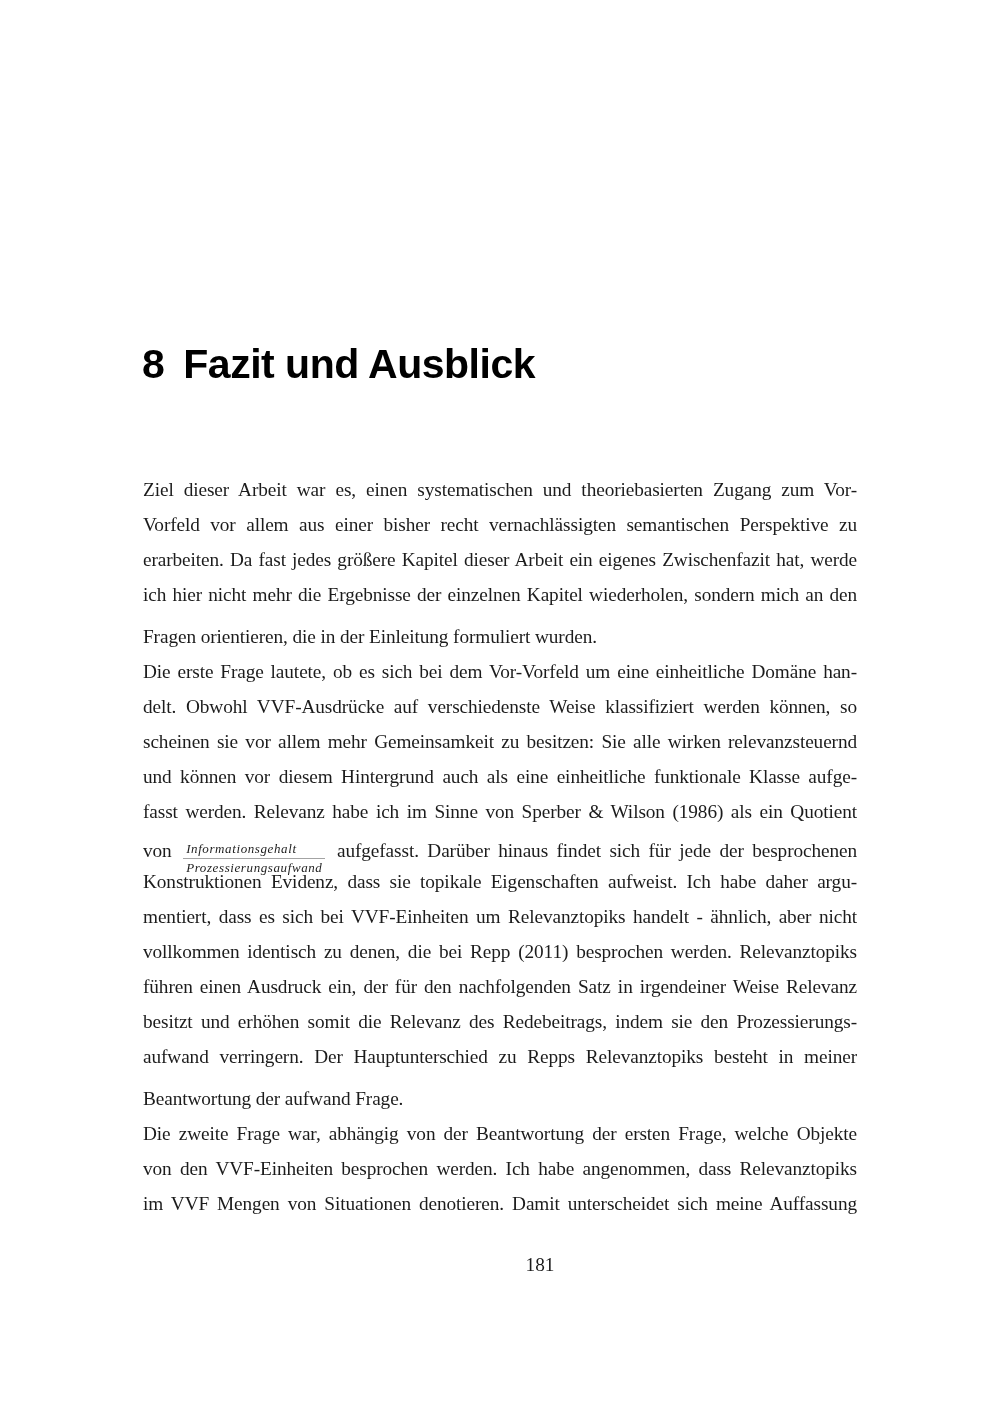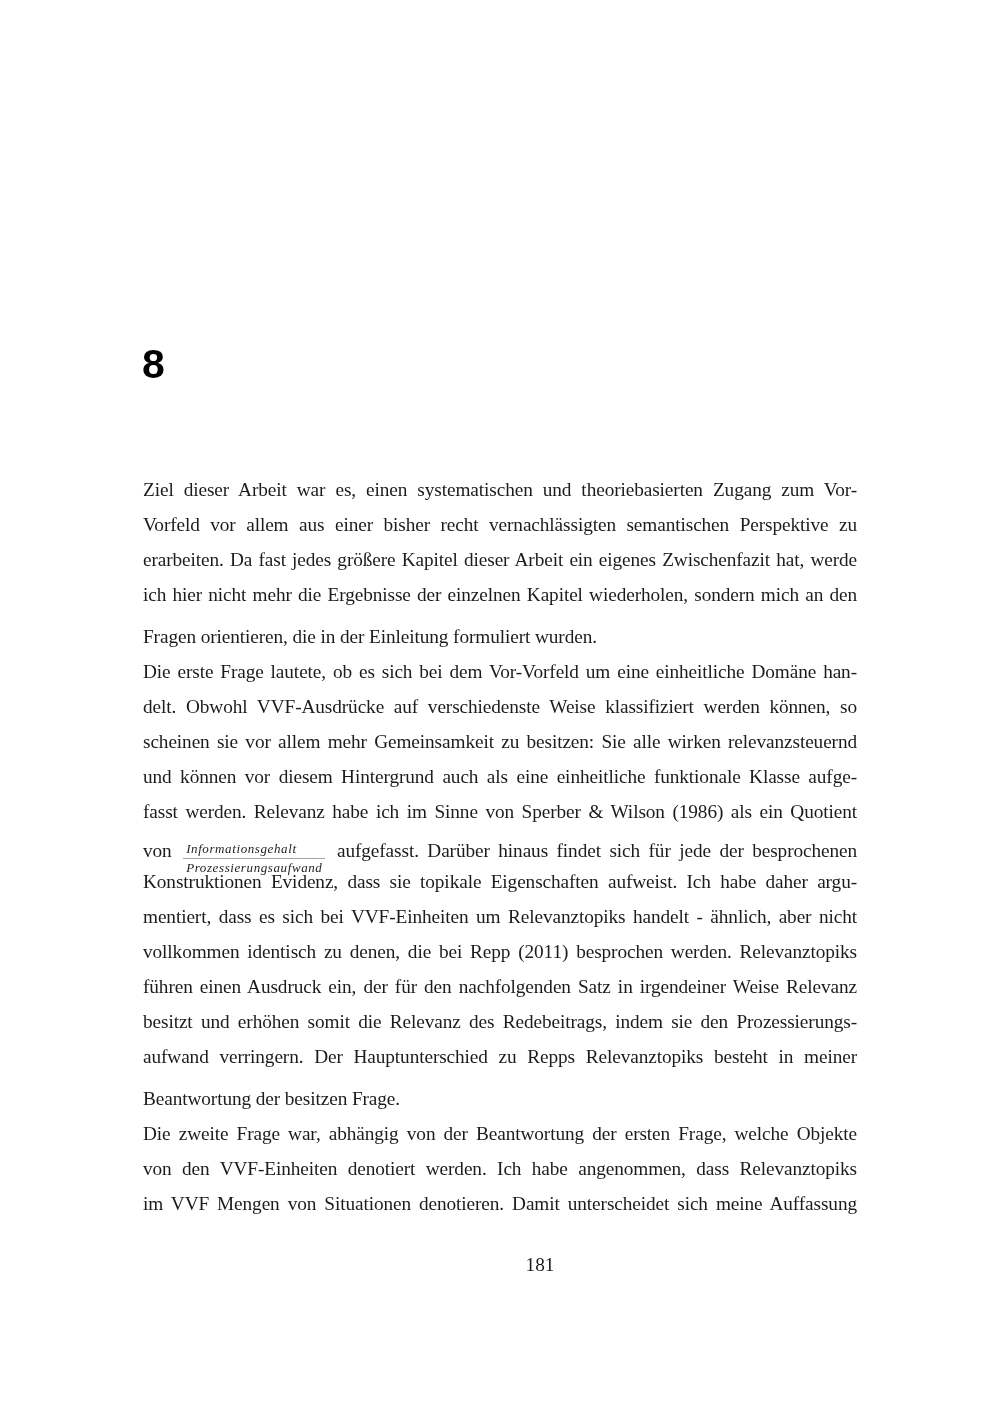--- a/index.html
+++ b/index.html
@@ -81,43 +81,44 @@
     margin-left: 40px;
   }
 </style>
 </head>
 <body>
 
 <div class="page">
 
   <h1 class="chapter-heading">
     <span>8</span>
+    <span>Fazit und Ausblick</span>
   </h1>
 
   <div class="body-text" id="body-text">
       <div class="line">Ziel dieser Arbeit war es, einen systematischen und theoriebasierten Zugang zum Vor-</div>
       <div class="line">Vorfeld vor allem aus einer bisher recht vernachlässigten semantischen Perspektive zu</div>
       <div class="line">erarbeiten. Da fast jedes größere Kapitel dieser Arbeit ein eigenes Zwischenfazit hat, werde</div>
       <div class="line">ich hier nicht mehr die Ergebnisse der einzelnen Kapitel wiederholen, sondern mich an den</div>
       <div class="line last">Fragen orientieren, die in der Einleitung formuliert wurden.</div>
       <div class="line">Die erste Frage lautete, ob es sich bei dem Vor-Vorfeld um eine einheitliche Domäne han-</div>
       <div class="line">delt. Obwohl VVF-Ausdrücke auf verschiedenste Weise klassifiziert werden können, so</div>
       <div class="line">scheinen sie vor allem mehr Gemeinsamkeit zu besitzen: Sie alle wirken relevanzsteuernd</div>
       <div class="line">und können vor diesem Hintergrund auch als eine einheitliche funktionale Klasse aufge-</div>
       <div class="line">fasst werden. Relevanz habe ich im Sinne von Sperber &amp; Wilson (1986) als ein Quotient</div>
       <div class="line">von <span class="frac"><span class="num">Informationsgehalt</span><span class="den">Prozessierungsaufwand</span></span> aufgefasst. Darüber hinaus findet sich für jede der besprochenen</div>
       <div class="line">Konstruktionen Evidenz, dass sie topikale Eigenschaften aufweist. Ich habe daher argu-</div>
       <div class="line">mentiert, dass es sich bei VVF-Einheiten um Relevanztopiks handelt - ähnlich, aber nicht</div>
       <div class="line">vollkommen identisch zu denen, die bei Repp (2011) besprochen werden. Relevanztopiks</div>
       <div class="line">führen einen Ausdruck ein, der für den nachfolgenden Satz in irgendeiner Weise Relevanz</div>
       <div class="line">besitzt und erhöhen somit die Relevanz des Redebeitrags, indem sie den Prozessierungs-</div>
       <div class="line">aufwand verringern. Der Hauptunterschied zu Repps Relevanztopiks besteht in meiner</div>
-      <div class="line last">Beantwortung der besitzen Frage.</div>
+      <div class="line last">Beantwortung der aufwand Frage.</div>
       <div class="line">Die zweite Frage war, abhängig von der Beantwortung der ersten Frage, welche Objekte</div>
-      <div class="line">von den VVF-Einheiten denotiert werden. Ich habe angenommen, dass Relevanztopiks</div>
+      <div class="line">von den VVF-Einheiten besprochen werden. Ich habe angenommen, dass Relevanztopiks</div>
       <div class="line">im VVF Mengen von Situationen denotieren. Damit unterscheidet sich meine Auffassung</div>
     </div>
 
   <div class="page-footer">
     <span>181</span>
   </div>
 
 </div>
 
 </body></html>

